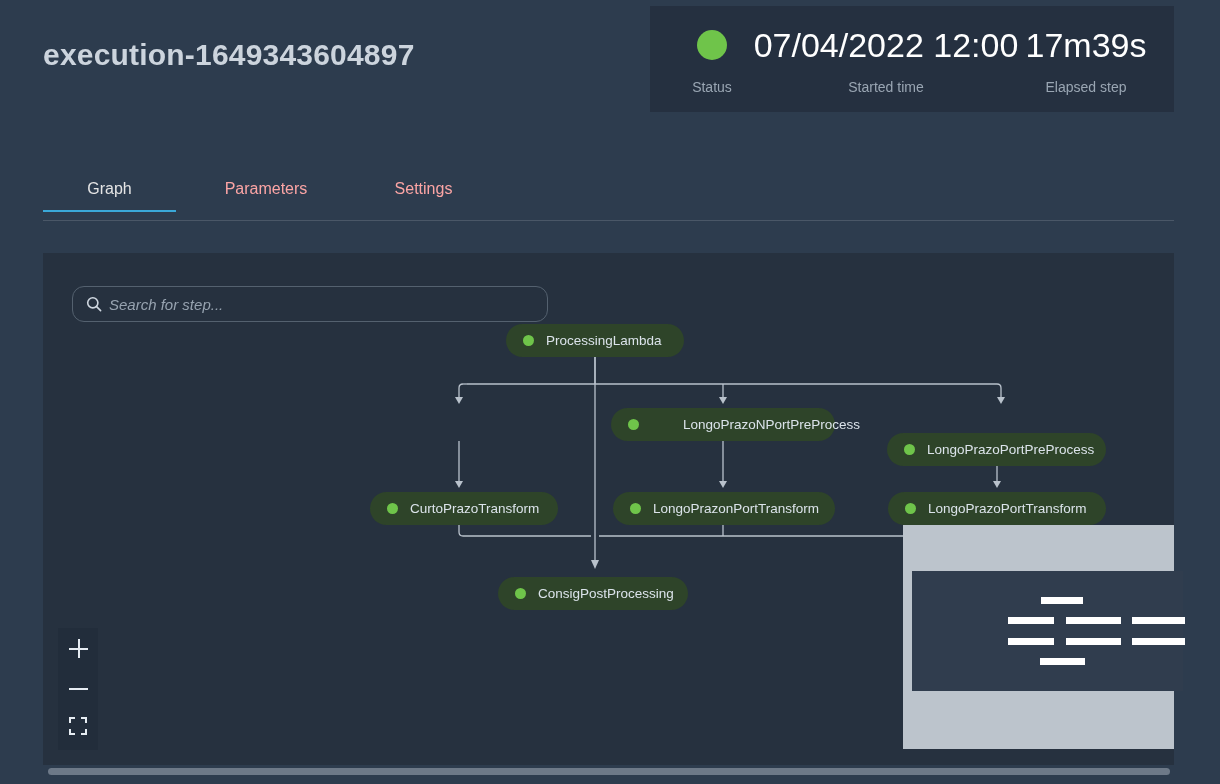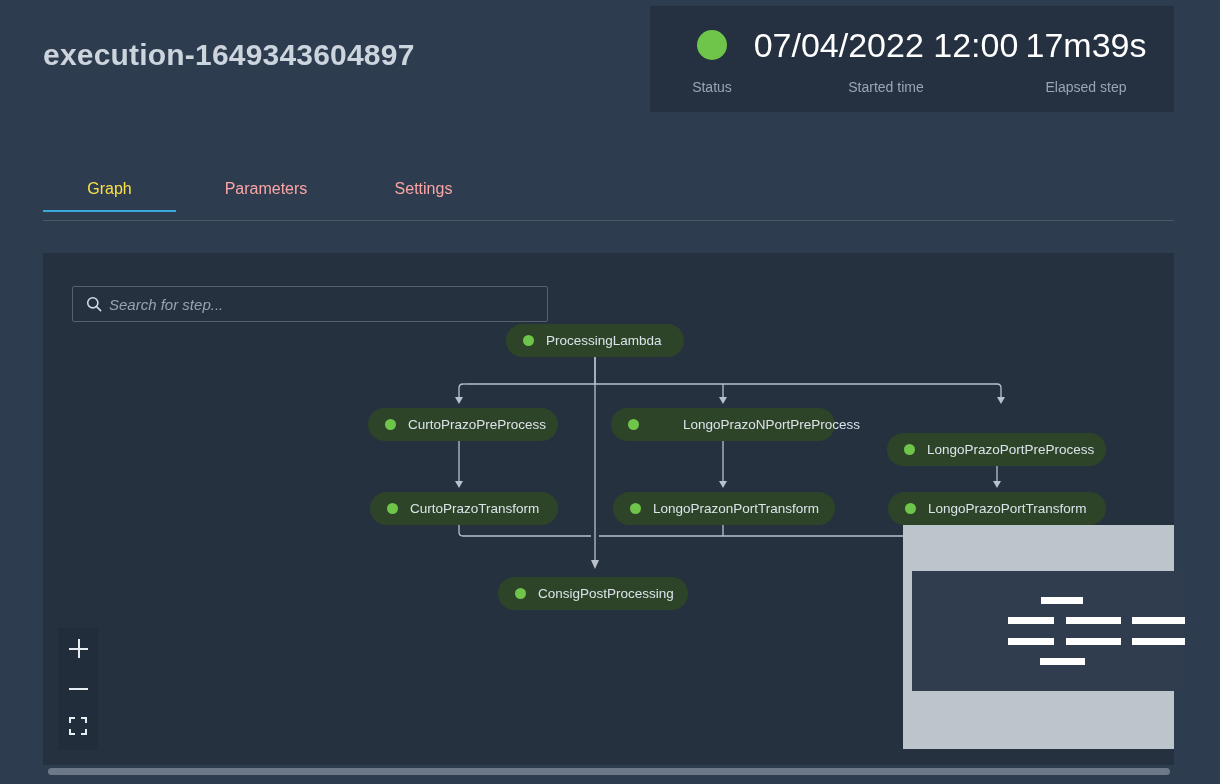--- a/index.html
+++ b/index.html
@@ -85,42 +85,42 @@
     cursor: pointer;
     text-align: center;
     box-sizing: border-box;
     border-bottom: 2px solid transparent;
   }
   .tab.t0 { width: 133px; }
   .tab.t1 { width: 180px; }
   .tab.t2 { width: 135px; }
   .tab.active {
     border-bottom: 2px solid #3aa8d8;
-    color: #fde047;
+    color: #e5e5e5;
   }
 
   
   #graph-panel {
     position: absolute;
     left: 43px;
     top: 253px;
     width: 1131px;
     height: 512px;
     background: #26313f;
     overflow: hidden;
   }
 
   #search-box {
     position: absolute;
     left: 29px;
     top: 33px;
     width: 476px;
     height: 36px;
     border: 1px solid #54616f;
-    border-radius: 2px;
+    border-radius: 12px;
     background: transparent;
     display: flex;
     align-items: center;
     box-sizing: border-box;
   }
   #search-icon {
     width: 30px;
     display: flex;
     align-items: center;
     justify-content: center;
@@ -319,24 +319,20 @@
       <path d="M552,283 L552,313"></path>
       <path d="M548,307 L552,316 L556,307 Z" fill="#b9c2cc" stroke="none"></path>
     </g>
   </svg>
 
   <div class="node" style="left:463px; top:71px; width:178px;">
     <span class="node-dot"></span>
     <span class="node-label">ProcessingLambda</span>
   </div>
 
-  <div class="node" style="left:325px; top:155px; width:190px;">
-    <span class="node-dot"></span>
-    <span class="node-label">CurtoPrazoPreProcess</span>
-  </div>
 
   <div class="node" style="left:568px; top:155px; width:224px;gap:32px;">
     <span class="node-dot"></span>
     <span class="node-label">LongoPrazoNPortPreProcess</span>
   </div>
 
   <div class="node" style="left:844px; top:164px; width:219px;margin-top:16px;">
     <span class="node-dot"></span>
     <span class="node-label">LongoPrazoPortPreProcess</span>
   </div>

